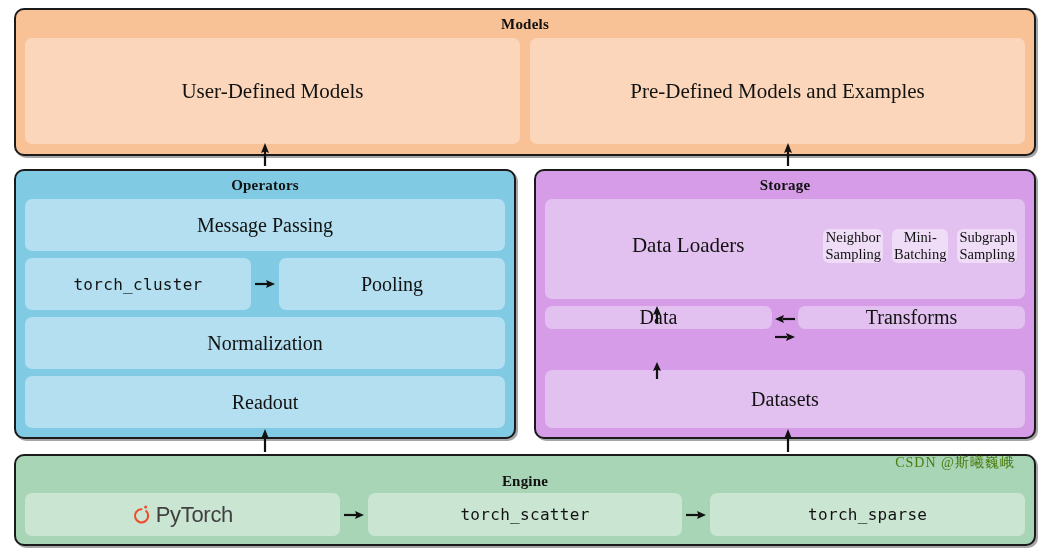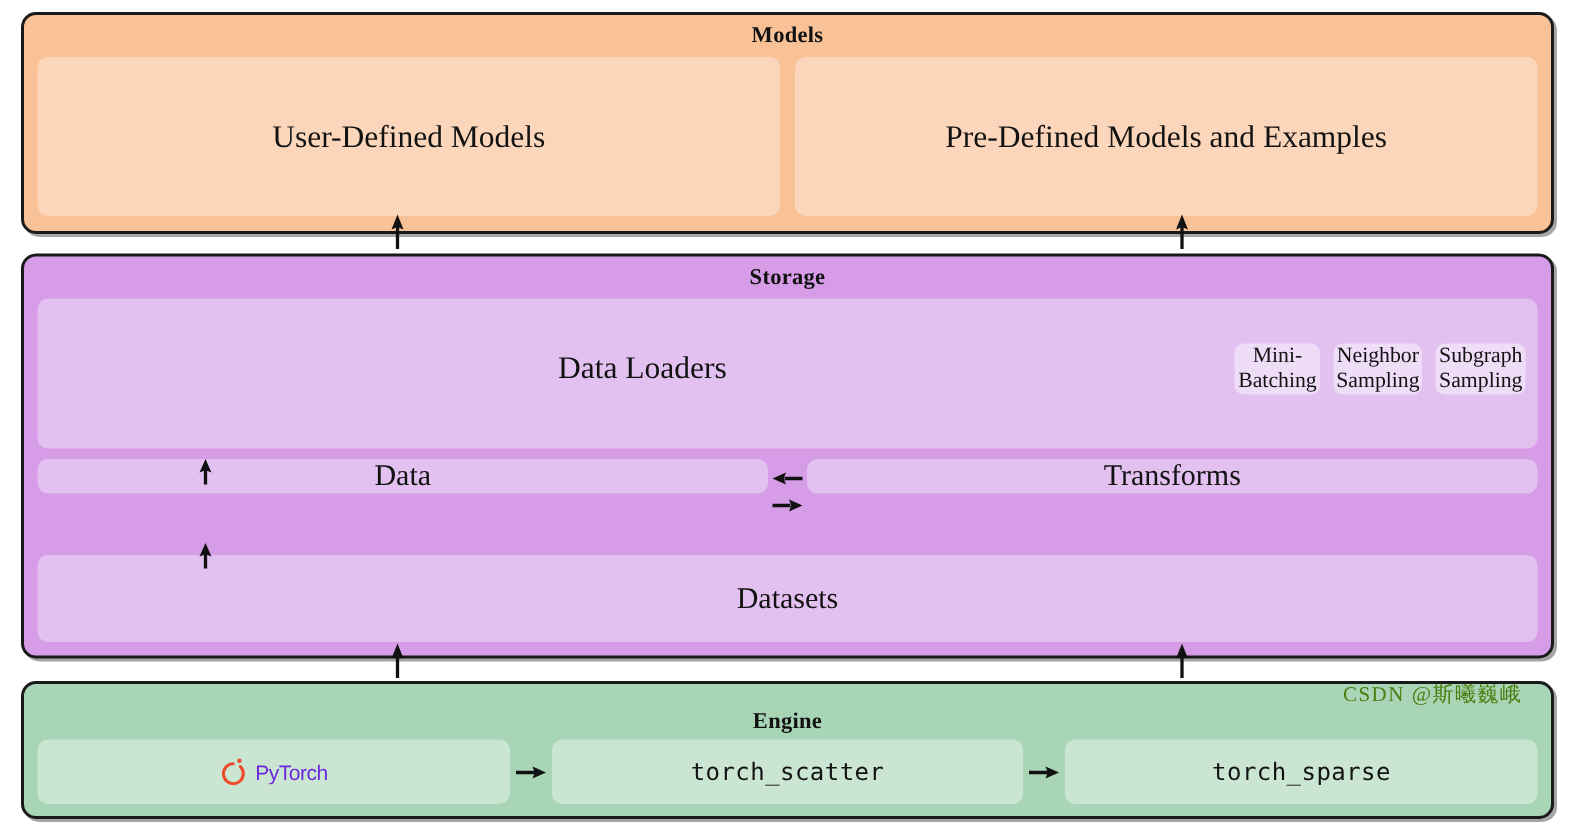--- a/index.html
+++ b/index.html
@@ -190,22 +190,22 @@
 
   
   .pytorch-lockup {
     display: flex;
     align-items: center;
     justify-content: center;
     gap: 5px;
   }
   .pytorch-word {
     font-family: "Liberation Sans", "DejaVu Sans", sans-serif;
-    font-size: 14px;
-    color: #6d28d9;
+    font-size: 22px;
+    color: #404040;
     letter-spacing: -0.3px;
   }
 
   
   .v-arrow {
     position: absolute;
     width: 14px;
     height: 24px;
     pointer-events: none;
   }
@@ -236,30 +236,48 @@
   <div class="panel" id="models">
     <div class="panel-title">Models</div>
     <div class="panel-body">
       <div class="subbox">User-Defined Models</div>
       <div class="subbox">Pre-Defined Models and Examples</div>
     </div>
   </div>
 
   <div id="middle-row">
 
+    <div class="panel" id="operators">
+      <div class="panel-title">Operators</div>
+      <div class="panel-body">
+        <div class="subbox">Message Passing</div>
+        <div class="oprow">
+          <div class="subbox mono">torch_cluster</div>
+          <div class="arrow-gap">
+            <svg width="22" height="14" viewBox="0 0 22 14">
+              <line x1="1" y1="7" x2="14" y2="7" stroke="#111" stroke-width="2.2"></line>
+              <polygon points="21,7 12,3 13.5,7 12,11" fill="#111"></polygon>
+            </svg>
+          </div>
+          <div class="subbox">Pooling</div>
+        </div>
+        <div class="subbox">Normalization</div>
+        <div class="subbox">Readout</div>
+      </div>
+    </div>
 
     <div class="panel" id="storage">
       <div class="panel-title">Storage</div>
       <div class="panel-body">
 
         <div class="subbox" id="data-loaders">
           <div class="dl-title">Data Loaders</div>
           <div class="dl-row">
+            <div class="dl-chip">Neighbor Sampling</div>
             <div class="dl-chip">Mini-Batching</div>
-            <div class="dl-chip">Neighbor Sampling</div>
             <div class="dl-chip">Subgraph Sampling</div>
           </div>
         </div>
 
         <div class="strow">
           <div class="subbox">Data</div>
           <div class="arrow-gap" style="width:26px;">
             <svg width="24" height="44" viewBox="0 0 24 44">
               <line x1="22" y1="13" x2="10" y2="13" stroke="#111" stroke-width="2.2"></line>
               <polygon points="2,13 11,9 9.5,13 11,17" fill="#111"></polygon>

